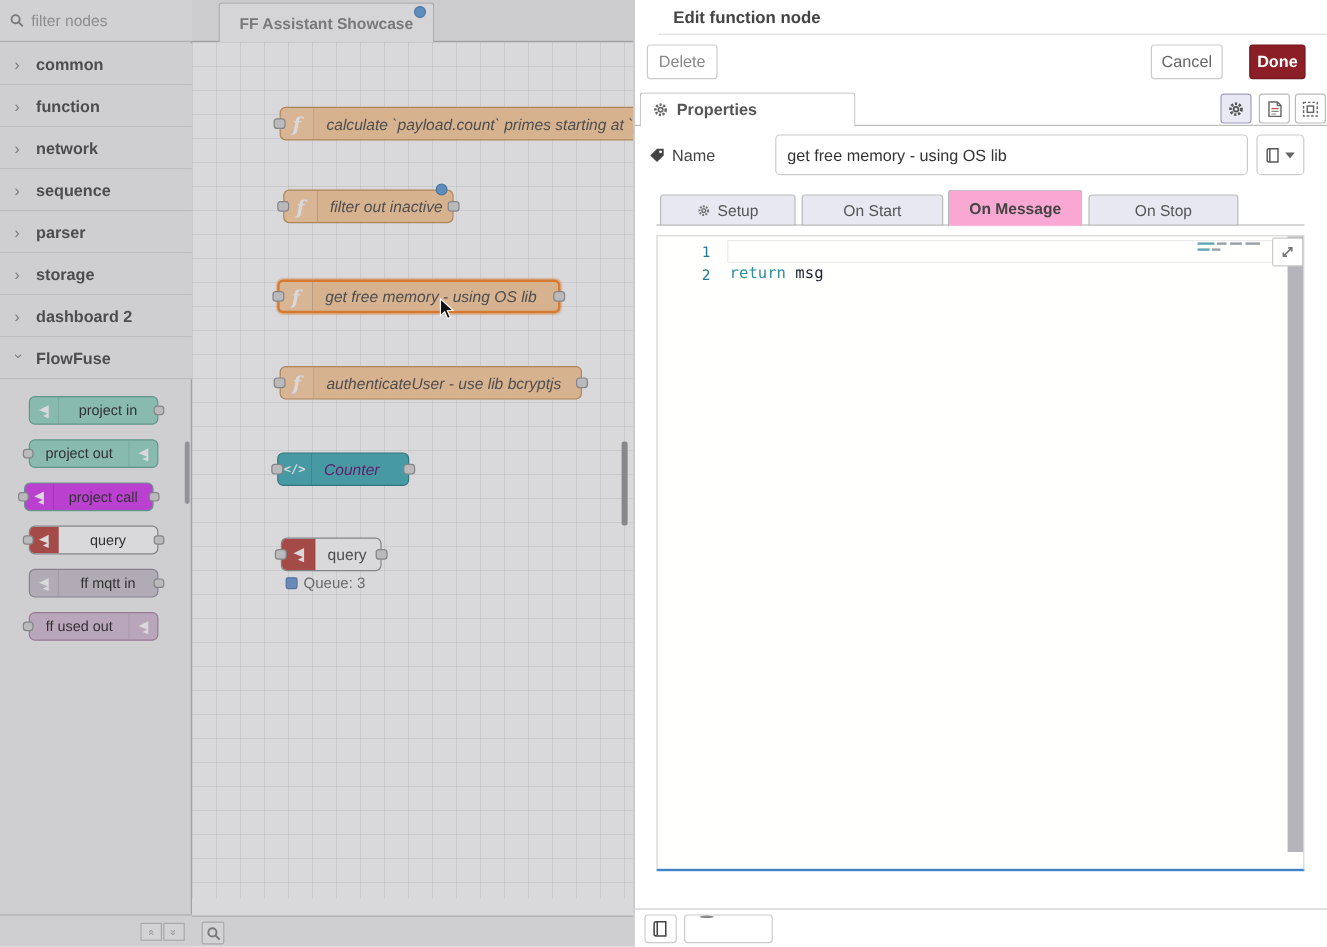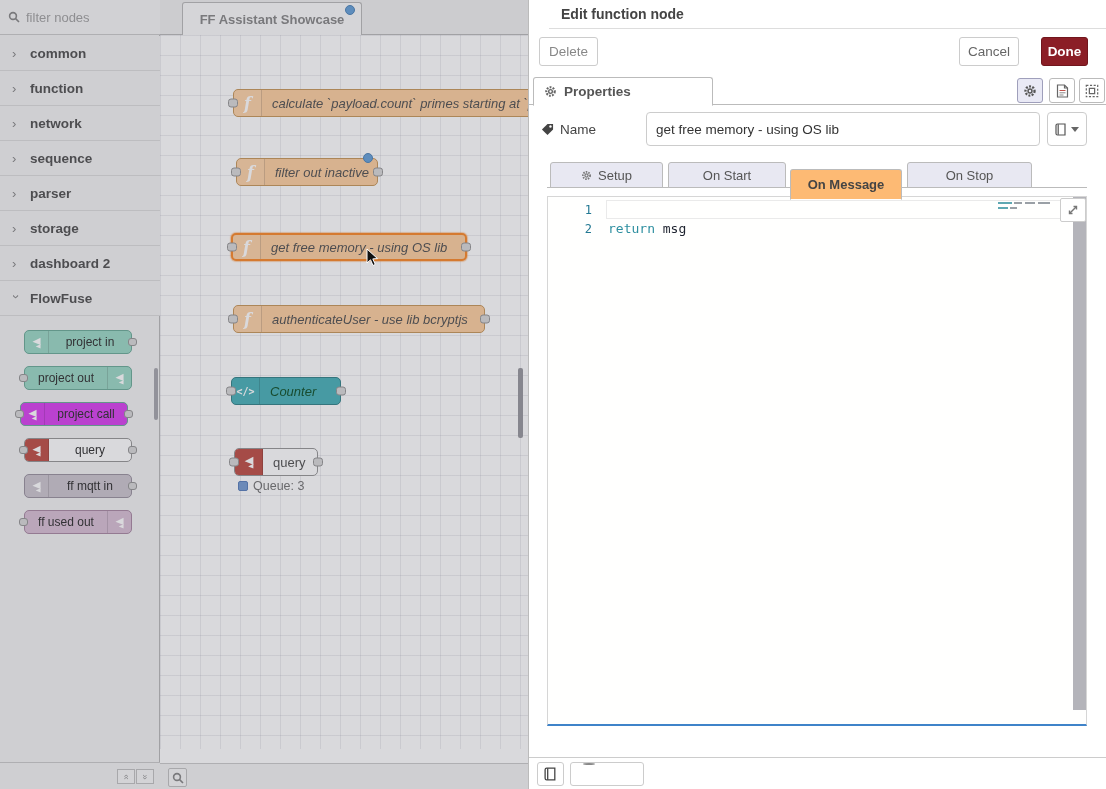--- a/index.html
+++ b/index.html
@@ -46,21 +46,21 @@
 
   .node { position:absolute; height:28px; border-radius:5px; border:1px solid rgba(0,0,0,0.25); display:flex; align-items:center; cursor:pointer; }
   .node .strip { width:28px; height:100%; flex:none; display:flex; align-items:center; justify-content:center; }
   .node .strip.left { border-right:1px solid rgba(0,0,0,0.14); border-radius:4px 0 0 4px; }
   .node .nlbl { padding:0 10px; font-size:13px; font-style:italic; color:#555; white-space:nowrap; }
   .fnode { background:#fdd0a2; border-color:#c99a5f; }
   .fnode .strip { color:#fff; font-family:"DejaVu Serif", serif; font-style:italic; font-weight:bold; font-size:16px; background:rgba(255,255,255,0.08); }
   .fnode.selected { border:2px solid #fa8c2e; box-shadow:0 0 1px 1px rgba(250,140,46,0.4); }
   .tealnode { background:#4db3ba; border-color:#37868c; }
   .tealnode .strip { color:#fff; font-family:"DejaVu Sans Mono", monospace; font-size:10px; font-weight:bold; }
-  .tealnode .nlbl { color:#14532d; }
+  .tealnode .nlbl { color:#701a75; }
   .qnode { background:#fff; border-color:#999; }
   .qnode .strip { background:#c0524a; }
   .qnode .nlbl { font-style:normal; color:#555; }
   .port { position:absolute; width:10px; height:9px; background:#d9d9d9; border:1px solid #999; border-radius:3px; top:50%; transform:translateY(-50%); }
   .port.in { left:-6px; } .port.out { right:-6px; }
   .node .dot { position:absolute; right:4px; top:-6px; }
   .status-row { position:absolute; display:flex; align-items:center; gap:5px; }
   .status-square { width:10px; height:10px; border-radius:2px; background:#7b9fd4; border:1px solid #5d82bd; }
   .status-text { font-size:12.5px; color:#777; }
   .vscroll { position:absolute; left:358px; top:333px; width:5px; height:70px; border-radius:2px; background:#9a9aa0; }
@@ -90,21 +90,21 @@
   .mb-gear { left:488px; } .mb-doc { left:520px; } .mb-frame { left:550px; }
 
   .name-row { position:absolute; left:0; top:112px; width:578px; height:34px; }
   .name-label { position:absolute; left:12px; top:0; height:34px; display:flex; align-items:center; gap:6px; font-size:13.5px; font-weight:normal; color:#444; }
   .name-input { position:absolute; left:117px; top:0; width:394px; height:34px; border:1px solid #ccc; border-radius:4px; padding:0 9px; font-size:13.5px; color:#333; outline:none; font-family:"Liberation Sans",sans-serif; }
   .lib-btn { position:absolute; left:518px; top:0; width:40px; height:34px; background:#fff; border:1px solid #ccc; border-radius:4px; display:flex; align-items:center; justify-content:center; gap:4px; cursor:pointer; color:#555; }
   .caret { width:0; height:0; border-left:4px solid transparent; border-right:4px solid transparent; border-top:5px solid #666; }
 
   .func-tabs { position:absolute; left:18px; top:158px; width:540px; height:30px; border-bottom:1px solid #bbb; }
   .ftab { position:absolute; top:4px; height:26px; background:#e8e8f2; border:1px solid #bbb; border-radius:3px 3px 0 0; display:flex; align-items:center; justify-content:center; gap:6px; font-size:13px; color:#555; cursor:pointer; }
-  .ftab.active { top:11px; height:31px; background:#fdba74; border-bottom:1px solid #fff; font-weight:bold; color:#444; z-index:2; }
+  .ftab.active { top:0; height:31px; background:#f9a8d4; border-bottom:1px solid #fff; font-weight:bold; color:#444; z-index:2; }
   .ftab-setup { left:3px; width:113px; } .ftab-onstart { left:121px; width:118px; }
   .ftab-onmessage { left:243px; width:112px; } .ftab-onstop { left:360px; width:125px; }
 
   .code-editor { position:absolute; left:18px; top:196px; width:540px; height:530px; background:#fffffe; border:1px solid #d6d6d6; border-bottom:2px solid #3f83c9; }
   .code-line { position:absolute; left:0; height:19px; width:100%; display:flex; align-items:center; font-family:"DejaVu Sans Mono", monospace; font-size:13px; }
   .ln { width:44px; text-align:right; color:#237893; font-size:12px; flex:none; }
   .code-text { padding-left:16px; white-space:pre; }
   .cur-line { position:absolute; left:58px; top:3px; width:462px; height:19px; border:1px solid #eaeaea; }
   .caret-bar { width:1.5px; height:15px; background:#333; display:inline-block; margin-right:1px; vertical-align:middle; }
   .tok-comment { color:#8c8c8c; }

